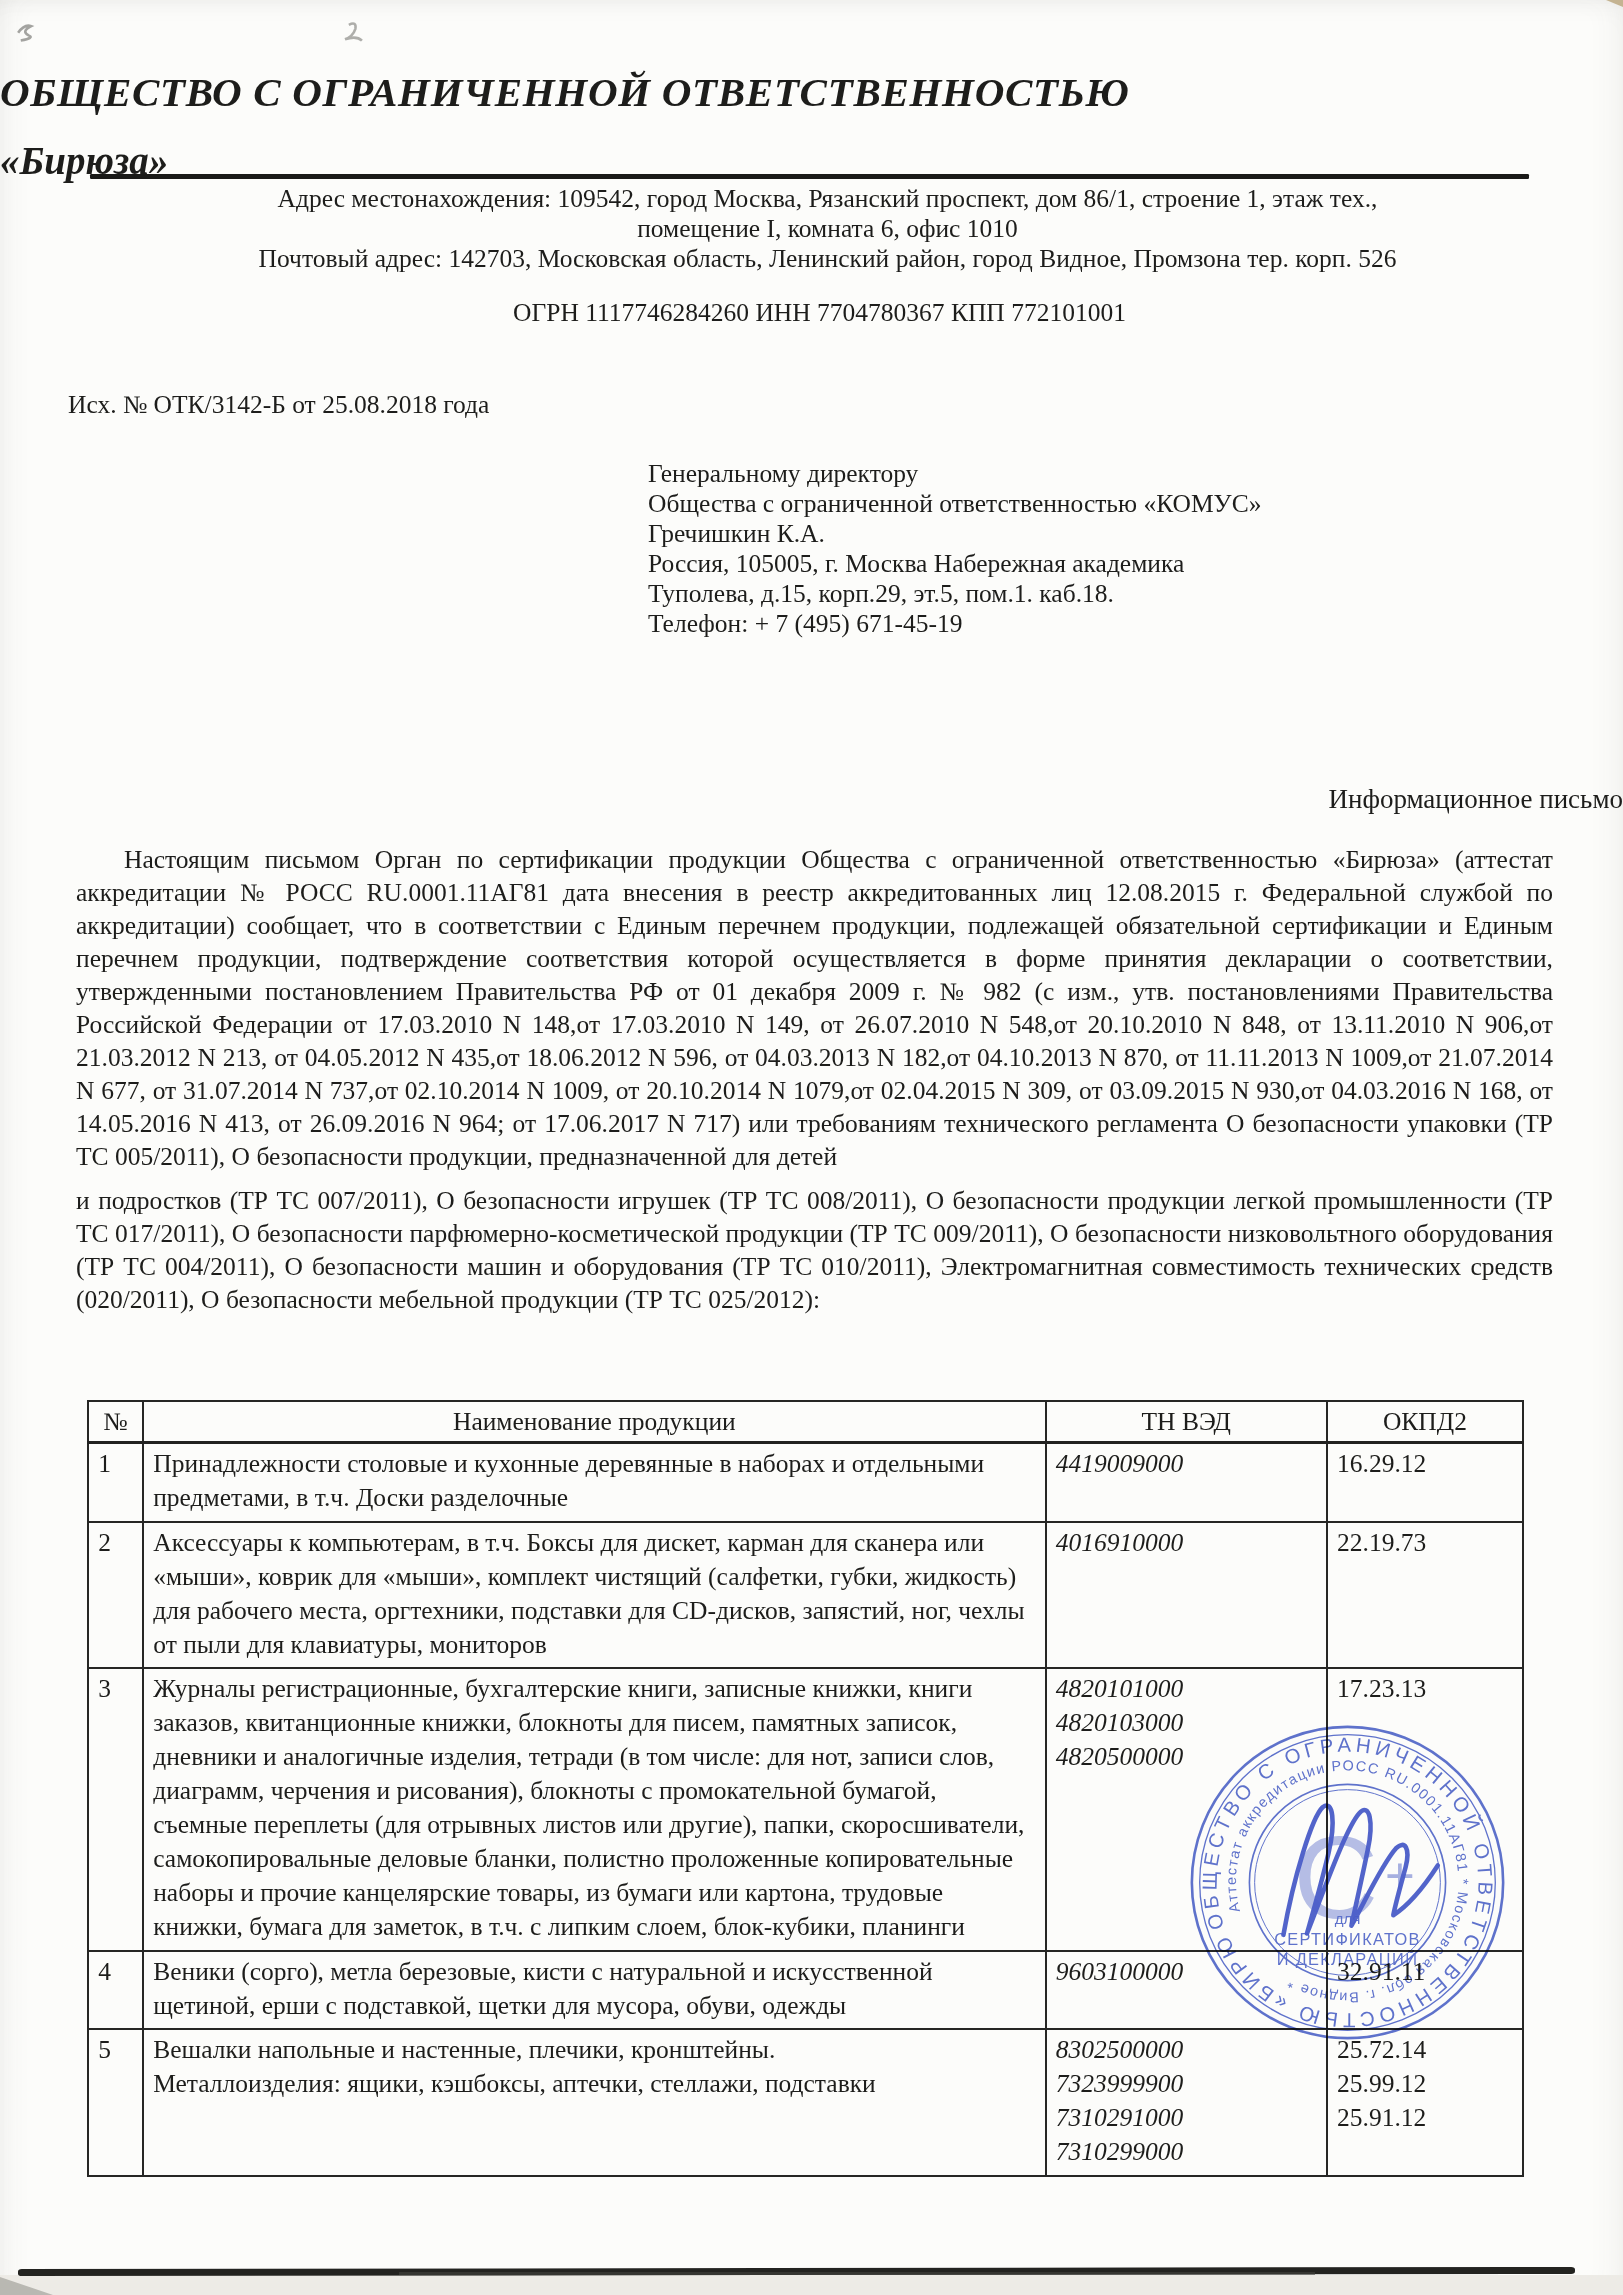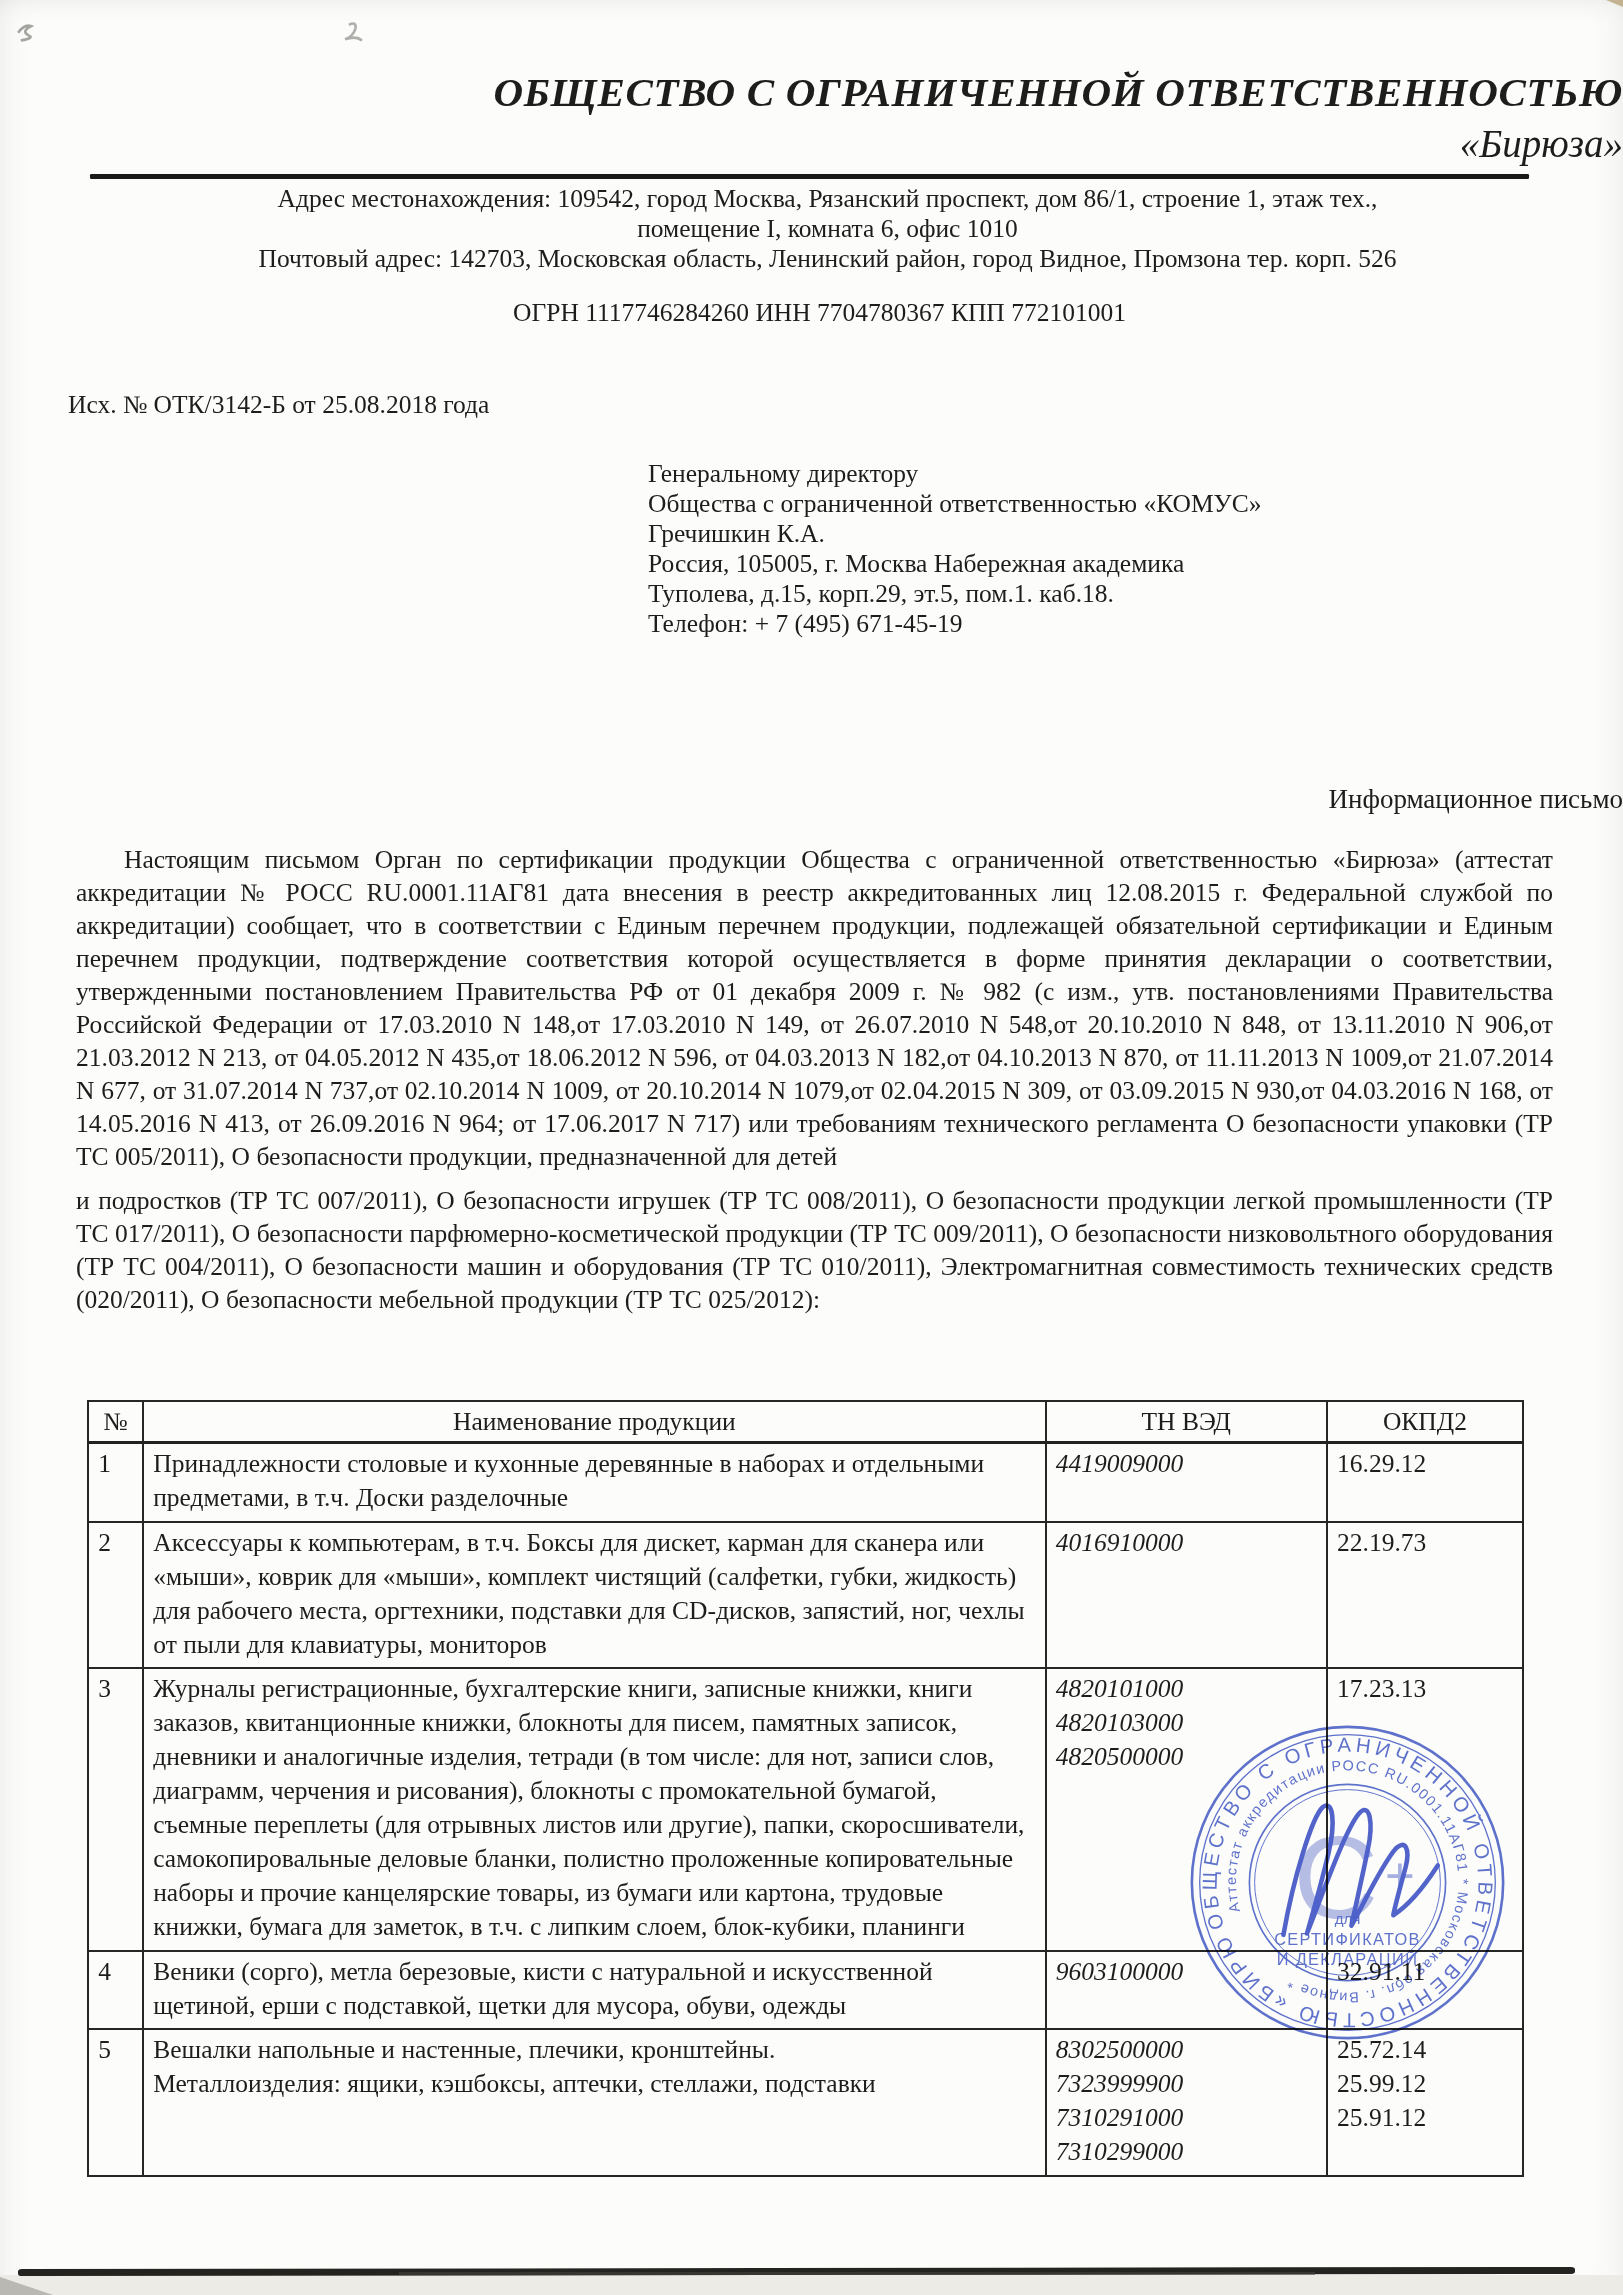--- a/index.html
+++ b/index.html
@@ -9,23 +9,23 @@
     background:#fcfcfa;
     overflow:hidden;
     font-family:"Liberation Serif", serif;
     color:#1d1d1b;
     box-shadow:inset 18.3px 0 33px -19.6px rgba(70,70,65,.10),
                inset -17px 0 39px -22px rgba(70,70,65,.12),
                inset 0 17px 33px -22px rgba(70,70,65,.08);
   }
   .abs{position:absolute;}
   
-  .lh-title{top:67px;left:0;width:100%;text-align:right;}
+  .lh-title{top:67px;left:0;width:100%;text-align:left;}
   .lh-org-type{font-size:41px;font-weight:bold;font-style:italic;letter-spacing:0.7px;line-height:51px;}
-  .lh-org-name{font-size:39px;font-weight:normal;font-style:italic;line-height:47px;margin-top:2px;}
+  .lh-org-name{font-size:39px;font-weight:bold;font-style:italic;line-height:47px;margin-top:19px;}
   .title-rule{top:174px;left:90px;width:1439px;height:4.6px;background:#1a1a18;border-radius:1.3px;}
   .addr-block{top:184px;left:16px;width:100%;text-align:center;font-size:25.5px;line-height:30px;}
   .reg-block{top:296px;left:0;width:100%;text-align:center;font-size:25.5px;line-height:33px;padding-left:8px;}
   .outgoing{top:390px;left:68px;font-size:25.5px;}
   .recipient{top:459px;right:59px;width:916px;text-align:left;font-size:25.5px;line-height:30px;}
   .subject{top:784px;left:0;width:100%;text-align:right;font-size:27px;}
   .body-text{top:832px;left:65px;width:1499px;font-size:25.5px;line-height:33px;text-align:justify;}
   .body-text p{margin:11px;}
   .body-text p.p1{text-indent:48px;}
   

